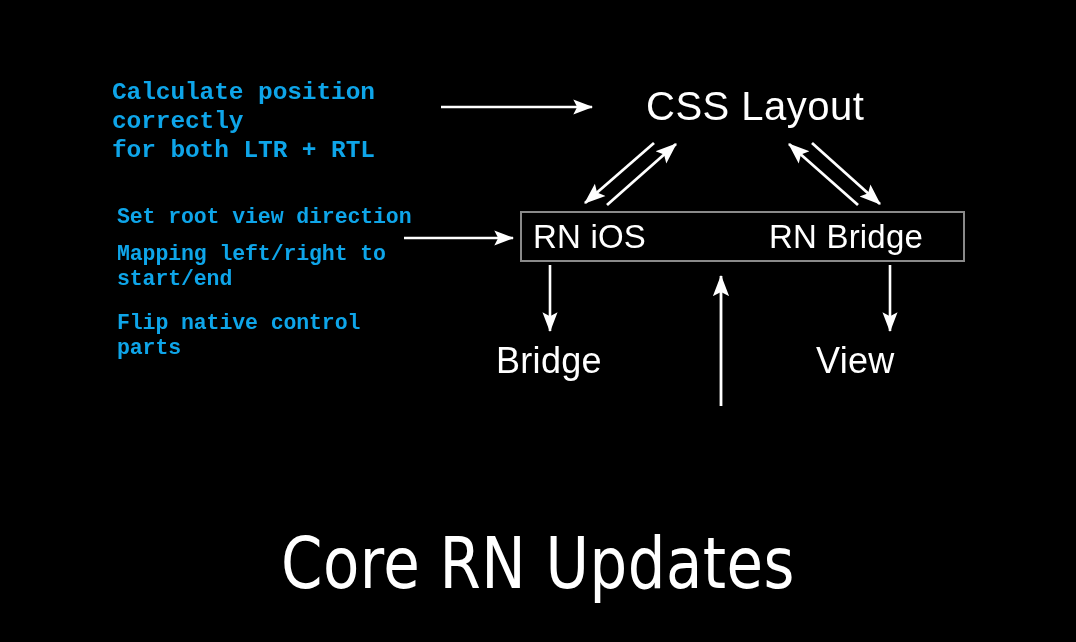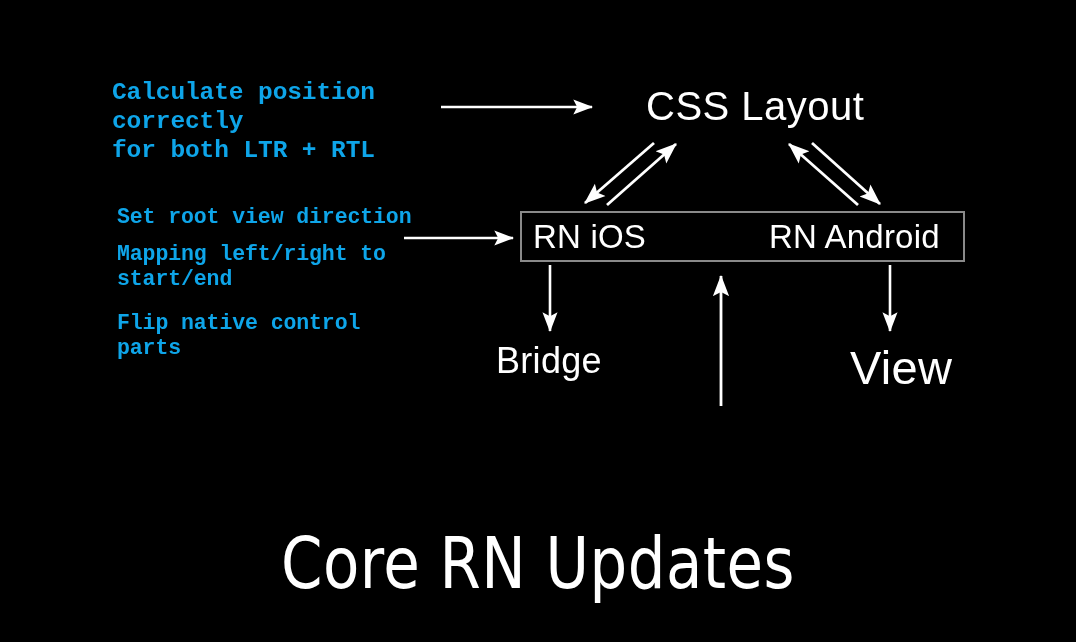--- a/index.html
+++ b/index.html
@@ -65,22 +65,22 @@
     left: 646px; top: 84px;
     font-size: 40px;
     letter-spacing: 0.5px;
   }
   #label-uiview {
     left: 496px; top: 340px;
     font-size: 36px;
     letter-spacing: 0.3px;
   }
   #label-view {
-    left: 850px; top: 340px;
-    font-size: 47px;
+    left: 816px; top: 340px;
+    font-size: 36px;
     letter-spacing: 0.3px;
     text-align: right;
   }
 
   
   #platform-box {
     left: 520px; top: 211px;
     width: 441px; height: 47px;
     border: 2px solid #8A8A8A;
     box-sizing: content-box;
@@ -156,21 +156,21 @@
 
   <div class="abs note" id="note-flip">Flip native control parts</div>
 
 
   <div class="abs node-label" id="label-css-layout">CSS Layout</div>
 
   <div class="abs" id="platform-box"></div>
 
   <div class="abs node-label" id="label-rn-ios">RN iOS</div>
 
-  <div class="abs node-label" id="label-rn-android">RN Android</div>
+  <div class="abs node-label" id="label-rn-android">RN Bridge</div>
 
   <div class="abs node-label" id="label-uiview">Bridge</div>
 
   <div class="abs node-label" id="label-view">View</div>
 
   <div class="abs" id="slide-title">Core RN Updates</div>
 
 </div>
 
 </body></html>

